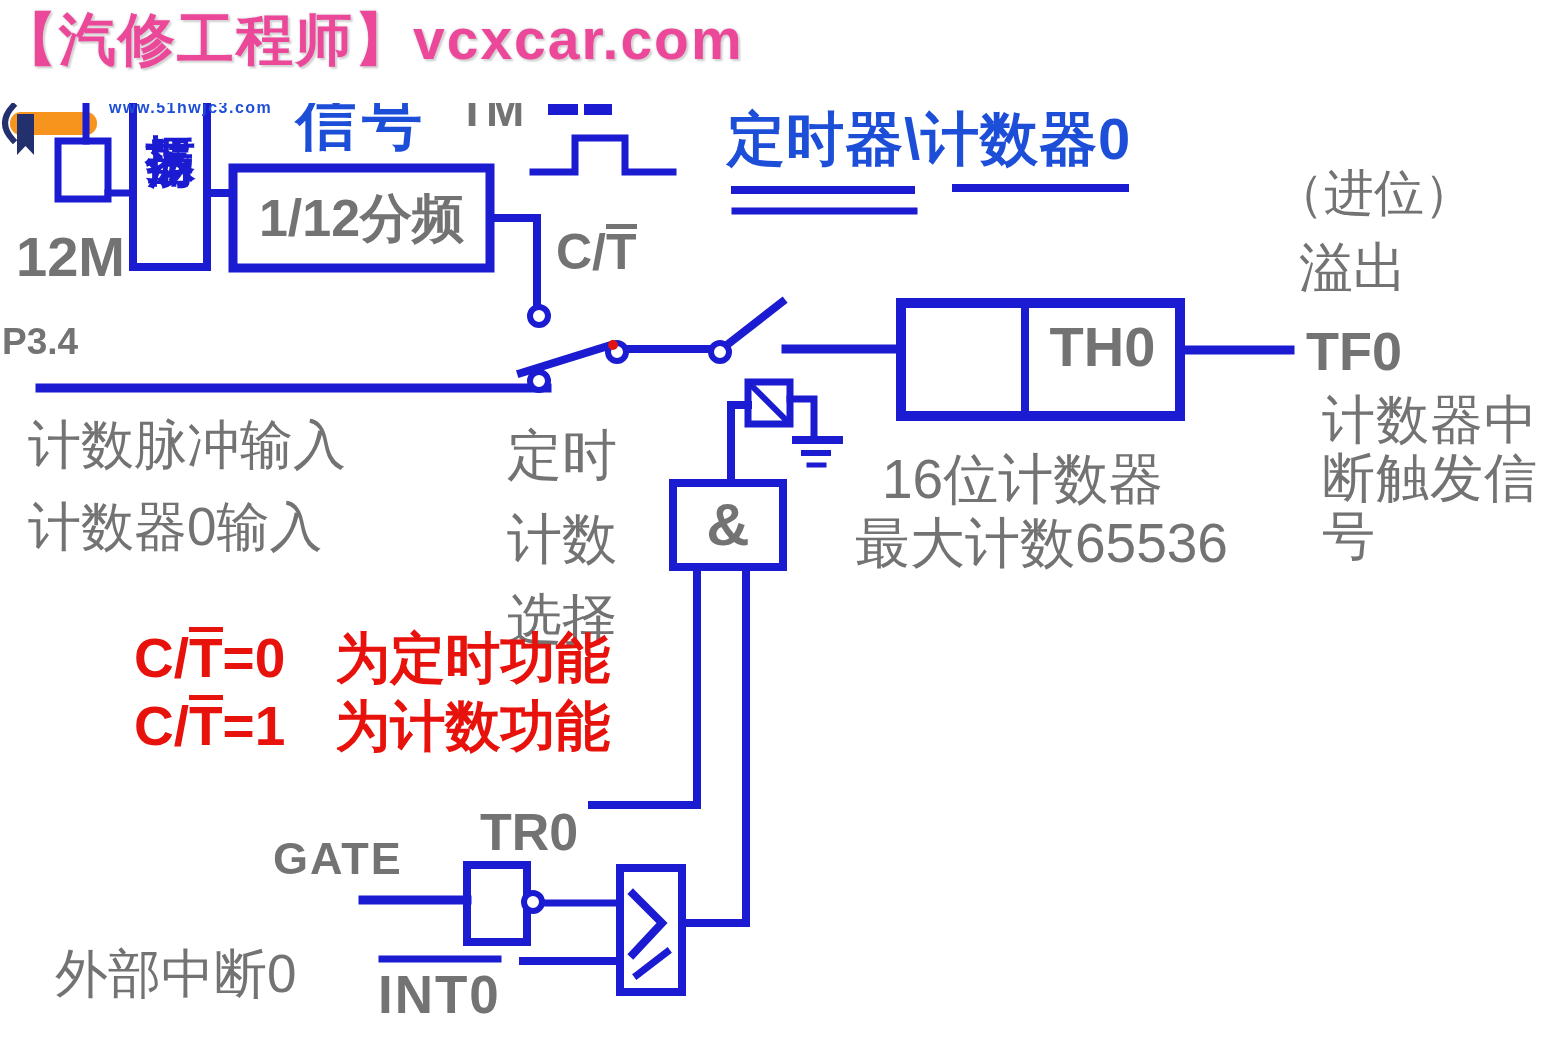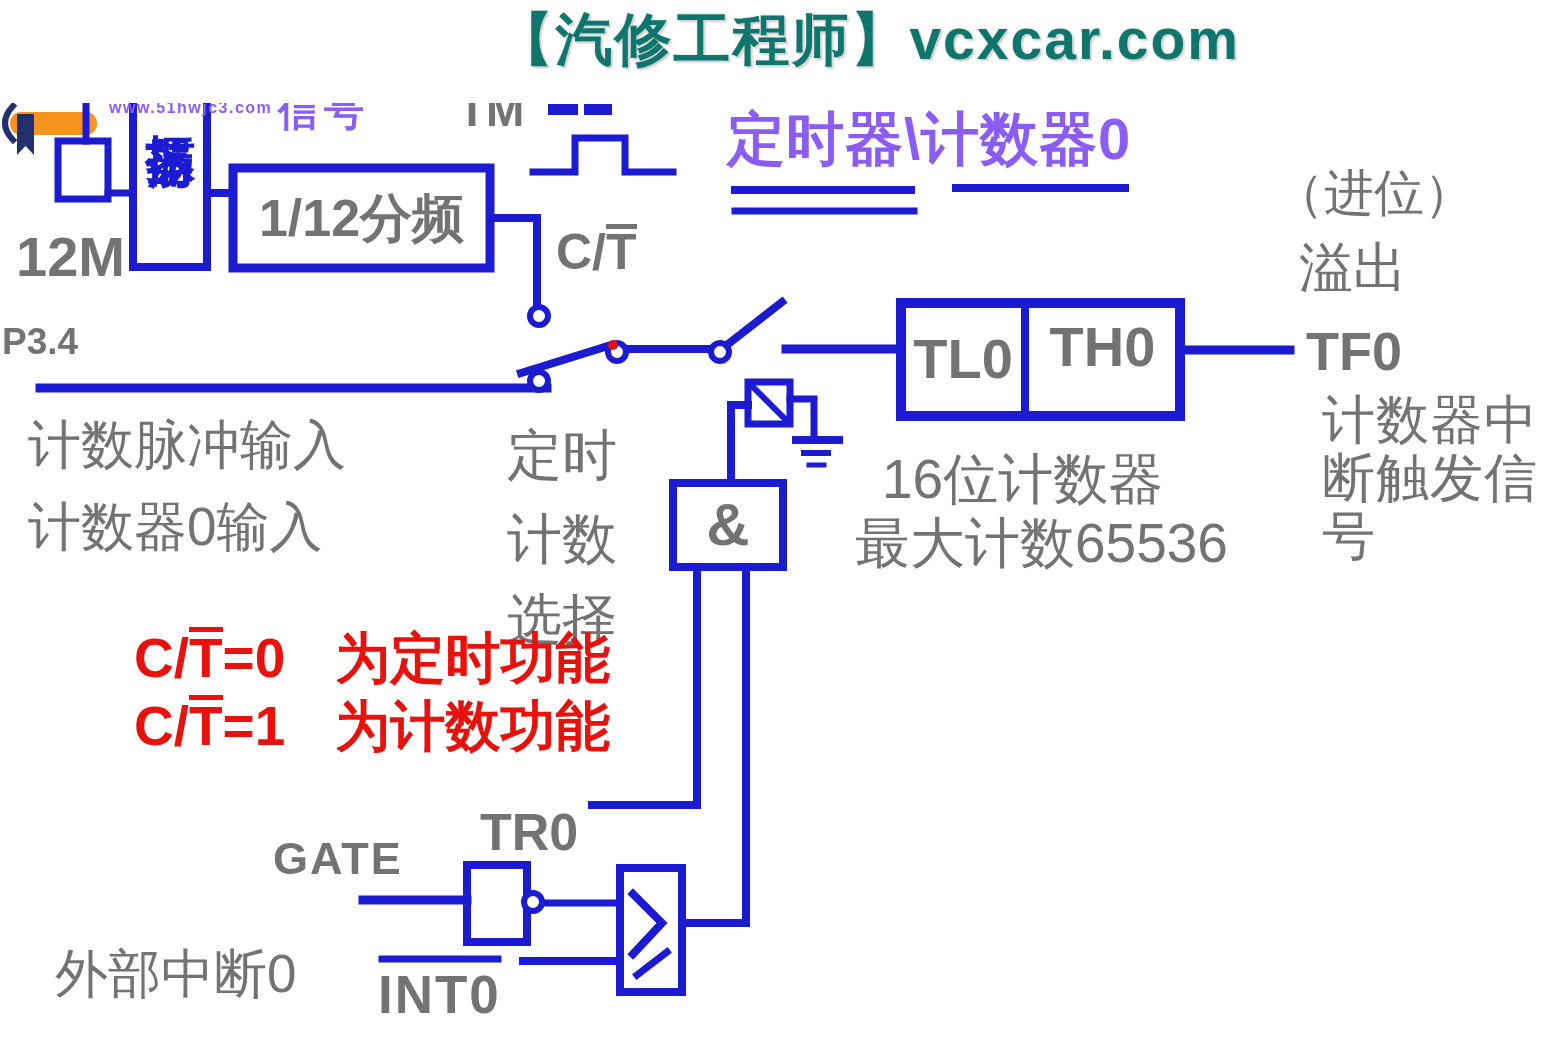--- a/index.html
+++ b/index.html
@@ -1,27 +1,27 @@
 <!DOCTYPE html>
 <html><head>
 <meta charset="utf-8">
 <style>
   html,body{margin:0;padding:0;background:#ffffff;}
   body{width:1560px;height:1061px;position:relative;overflow:hidden;
        font-family:"Liberation Sans","DejaVu Sans",sans-serif;}
   #header-title{
-    position:absolute;left:0;top:2px;width:1240px;text-align:right;
-    font-size:57px;font-weight:800;letter-spacing:2px;color:#0f766e;
+    position:absolute;left:0;top:2px;width:1240px;text-align:left;
+    font-size:57px;font-weight:800;letter-spacing:2px;color:#ec4899;
     text-shadow:0 0 3px #d9d9d9, 2px 2px 2px #cfcfcf;
     font-family:"Liberation Sans","DejaVu Sans",sans-serif;
   }
   #diagram{position:absolute;left:0;top:103px;width:1560px;height:958px;overflow:hidden;}
   #wires{position:absolute;left:0;top:0;}
   .blue{color:#737373;}
-  .black{color:#8b5cf6;}
+  .black{color:#1d4ed8;}
   .red{color:#e8120c;}
   .lbl{position:absolute;white-space:nowrap;line-height:1.12;}
   .b{font-weight:700;}
   .cell{display:flex;align-items:center;justify-content:center;}
   .ovl{display:inline-block;border-top:5px solid currentColor;line-height:0.95;}
   .gap{display:inline-block;width:50px;}
   #oscillator-label{
     position:absolute;left:139px;top:-8px;width:64px;height:176px;
     writing-mode:vertical-rl;text-orientation:upright;
     font-size:50px;line-height:64px;color:#1b1bd1;font-weight:700;letter-spacing:2px;
@@ -112,42 +112,41 @@
       <rect x="620" y="765" width="62" height="124" stroke-width="8"></rect>
       <path d="M633 791 L662 820 L633 851" stroke-width="8"></path>
       <path d="M637 872 L667 849" stroke-width="7"></path>
     </g>
     <path d="M523 858 H620" stroke-width="8"></path>
     <path d="M382 856 H498" stroke-width="7"></path>
   </svg>
 
   <div class="lbl black" id="watermark-label" style="left:109px;top:-4px;font-size:16px;font-weight:700;">www.51hwjc3.com</div>
 
-  <div class="lbl black b" style="left:278px;top:-14px;font-size:40px;letter-spacing:6px;">信号</div>
+  <div class="lbl black b" style="left:296px;top:-14px;font-size:60px;letter-spacing:6px;">信号</div>
 
   <div class="lbl blue b" style="left:458px;top:-18px;font-size:46px;">TM</div>
 
   <div id="oscillator-label">振荡器</div>
 
   <div class="lbl blue b" style="left:16px;top:107px;font-size:56px;margin-top:16px;">12M</div>
 
   <div class="lbl blue b cell" style="left:233px;top:65px;width:257px;height:100px;font-size:52px;">1/12分频</div>
 
   <div class="lbl black b" style="left:727px;top:4px;font-size:58px;letter-spacing:1px;">定时器\计数器0</div>
 
   <div class="lbl blue" style="left:1274px;top:62px;font-size:50px;">（进位）</div>
   <div class="lbl blue" style="left:1299px;top:134px;font-size:54px;">溢出</div>
 
   <div class="lbl blue b" style="left:556px;top:121px;font-size:50px;">
     <span>C/</span><span class="ovl">T</span>
   </div>
 
   <div class="lbl blue b" style="left:2px;top:218px;font-size:37px;">P3.4</div>
 
-  <div class="lbl blue b cell" style="left:901px;top:200px;width:124px;height:113px;font-size:56px;">TL0</div>
   <div class="lbl blue b cell" style="left:1025px;top:188px;width:155px;height:113px;font-size:56px;">TH0</div>
 
   <div class="lbl blue b" style="left:1306px;top:218px;font-size:54px;">TF0</div>
 
   <div class="lbl blue" id="interrupt-note" style="left:1322px;top:288px;font-size:53px;">计数器中断触发信号</div>
 
   <div class="lbl blue" style="left:882px;top:346px;font-size:55px;">16位计数器</div>
   <div class="lbl blue" style="left:855px;top:410px;font-size:55px;">最大计数65536</div>
 
   <div class="lbl blue" style="left:28px;top:312px;font-size:53px;">计数脉冲输入</div>

